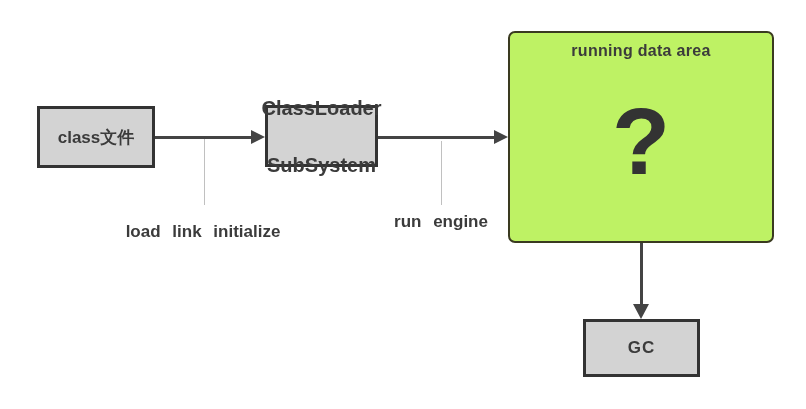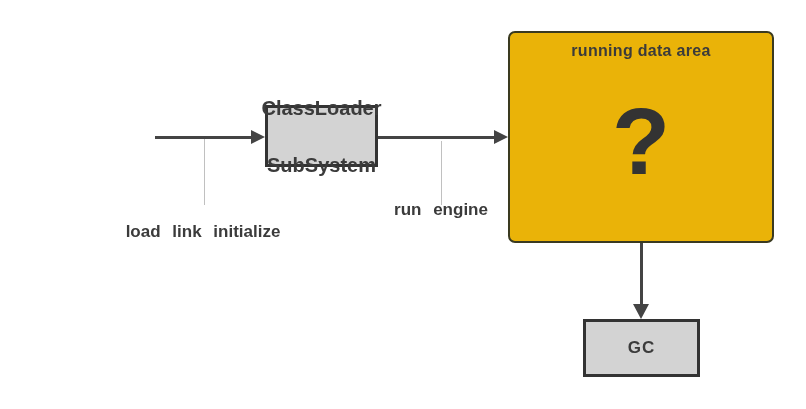--- a/index.html
+++ b/index.html
@@ -36,21 +36,21 @@
   .node-classloader {
     left: 265px; top: 105px; width: 113px; height: 62px;
     font-size: 20px; line-height: 18px; gap: 39px;
   }
   .node-gc {
     left: 583px; top: 319px; width: 117px; height: 58px;
     font-size: 17px; letter-spacing: 1px;
   }
   .node-running {
     left: 508px; top: 31px; width: 266px; height: 212px;
-    background: #eab308;
+    background: #bef264;
     border: 2px solid #3a3a20;
     border-radius: 7px;
     justify-content: flex-start;
   }
   .running-title {
     margin-top: 9px;
     font-size: 16px;
     font-weight: bold;
     color: #3b3b3b;
     letter-spacing: 0.3px;
@@ -104,20 +104,23 @@
     color: #3b3b3b;
     text-align: center;
     word-spacing: 7px;
   }
 </style>
 </head>
 <body>
 
 <div class="canvas">
 
+  <div class="node node-class-file">
+    <span>class文件</span>
+  </div>
 
   <div class="node node-classloader">
     <span>ClassLoader</span>
     <span>SubSystem</span>
   </div>
 
   <div class="node node-running">
     <div class="running-title">running data area</div>
     <div class="running-question">?</div>
   </div>
@@ -132,15 +135,15 @@
   <div class="h-line" style="left:378px; top:136px; width:117px;"></div>
   <div class="arrowhead-right" style="left:494px; top:130px;"></div>
 
   <div class="v-line" style="left:640px; top:243px; height:62px;"></div>
   <div class="arrowhead-down" style="left:633px; top:304px;"></div>
 
   <div class="tick-line" style="left:204px; top:139px; height:66px;"></div>
   <div class="edge-label" style="left:103px; top:207px; width:200px;margin-top:15px;">load link initialize</div>
 
   <div class="tick-line" style="left:441px; top:141px; height:64px;"></div>
-  <div class="edge-label" style="left:361px; top:200px; width:160px;">run engine</div>
+  <div class="edge-label" style="left:361px; top:212px; width:160px;">run engine</div>
 
 </div>
 
 </body></html>

